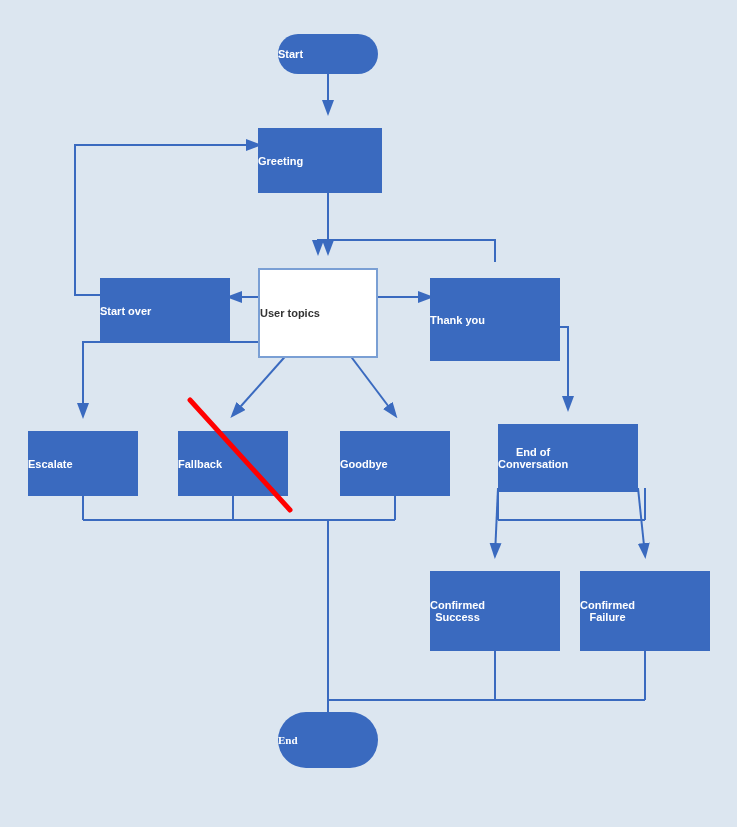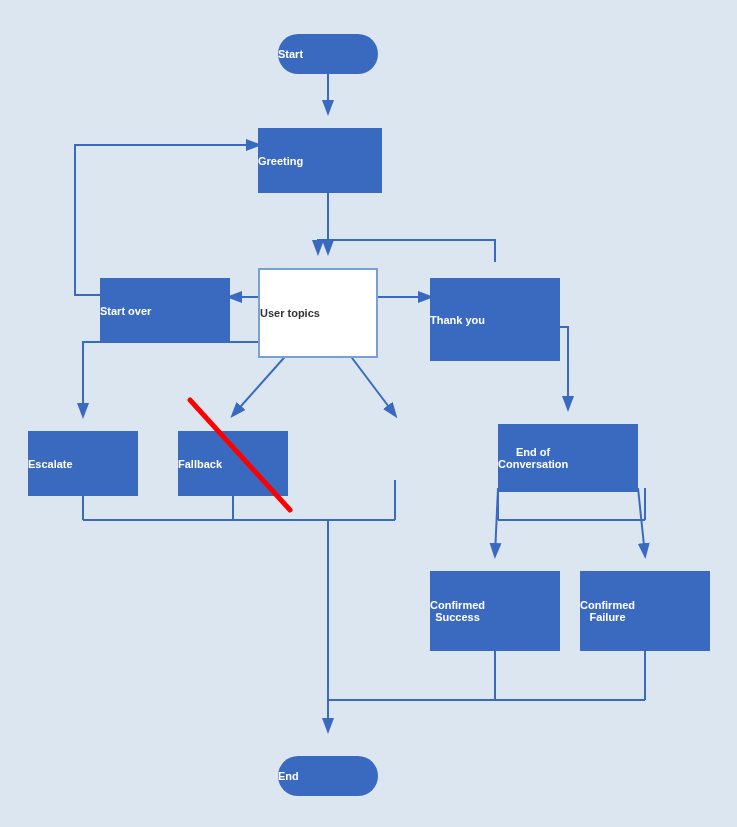--- a/index.html
+++ b/index.html
@@ -126,36 +126,39 @@
   </div>
 
   <div class="node node-rect" style="left:28px;top:415px;width:110px;height:65px;">
     <span>Escalate</span>
   </div>
 
   <div class="node node-rect" style="left:178px;top:415px;width:110px;height:65px;">
     <span>Fallback</span>
   </div>
 
+  <div class="node node-rect" style="left:340px;top:415px;width:110px;height:65px;">
+    <span>Goodbye</span>
+  </div>
 
   <div class="node node-rect" style="left:498px;top:408px;width:140px;height:68px;">
     <span style="white-space:pre-line;">End of
 Conversation</span>
   </div>
 
   <div class="node node-rect" style="left:430px;top:555px;width:130px;height:80px;">
     <span style="white-space:pre-line;">Confirmed
 Success</span>
   </div>
 
   <div class="node node-rect" style="left:580px;top:555px;width:130px;height:80px;">
     <span style="white-space:pre-line;">Confirmed
 Failure</span>
   </div>
 
-  <div class="node node-pill" style="left:278px;top:740px;width:100px;height:40px;">
+  <div class="node node-pill" style="left:278px;top:696px;width:100px;height:56px;font-family:Liberation Serif, serif;">
     <span>End</span>
   </div>
 
   <svg style="position:absolute;top:0;left:0;width:737px;height:827px;pointer-events:none;">
     <line x1="190" y1="400" x2="290" y2="510" stroke="red" stroke-width="5" stroke-linecap="round"></line>
   </svg>
 </div>
 
 </body></html>

